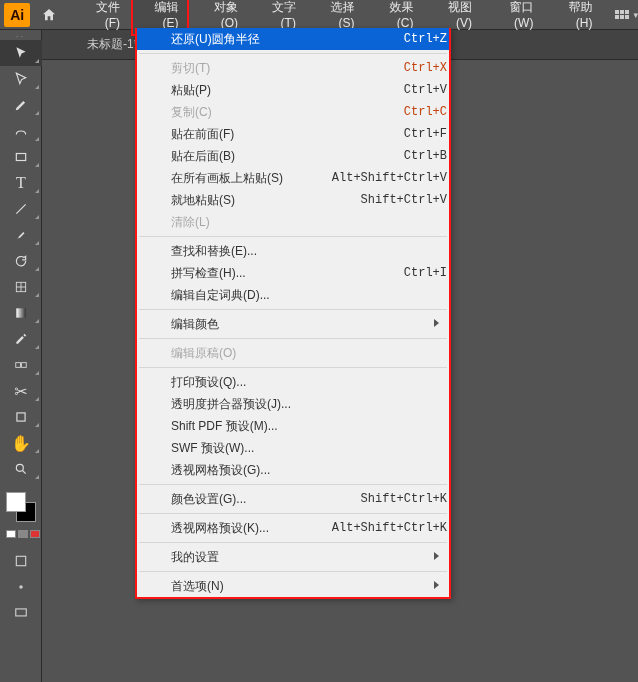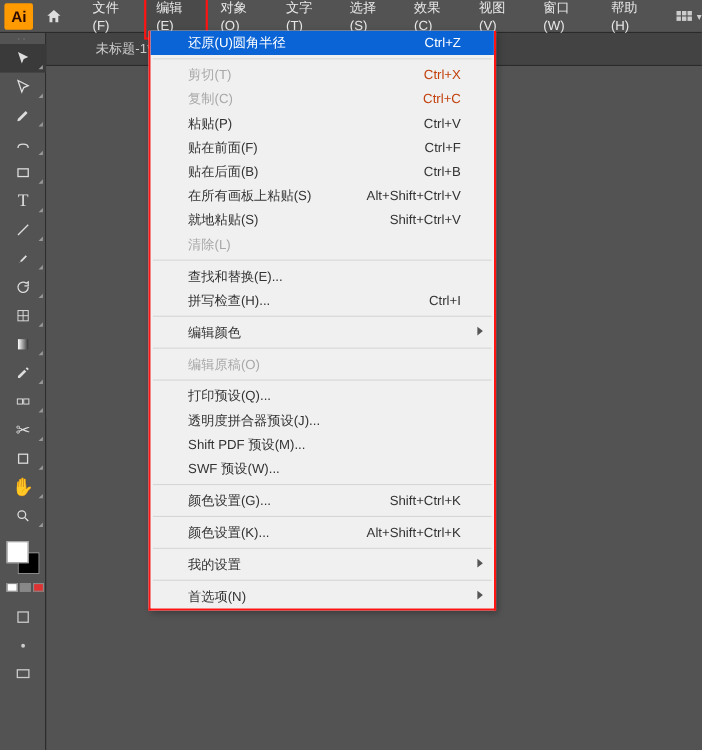--- a/index.html
+++ b/index.html
@@ -1,18 +1,18 @@
 <!DOCTYPE html>
 <html><head>
 <meta charset="utf-8">
 <style>
 * { margin: 0; padding: 0; box-sizing: border-box; font-family: "Microsoft YaHei", "SimSun", sans-serif; }
 body { background: #535353; width: 638px; height: 682px; overflow: hidden; position: relative; }
 
-.menubar { height: 30px; background: #535353; display: flex; align-items: center; padding-left: 4px; border-bottom: 1px solid #2a2a2a; }
+.menubar { height: 30px; background: #535353; display: flex; align-items: center; padding-left: 4px; border-bottom: 1px solid #2a2a2a; text-align: right; }
 .app-logo { width: 28px; height: 24px; background: #ff9a00; color: #2d0a00; font-weight: bold; font-size: 14px; display: flex; align-items: center; justify-content: center; border-radius: 2px; margin-right: 8px; }
 .home-icon { width: 22px; height: 22px; margin-right: 14px; color: #ddd; display: flex; align-items: center; justify-content: center; }
 .home-icon svg { fill: #ddd; }
 .menu-items { display: flex; align-items: center; }
 .menu-item { color: #e8e8e8; font-size: 12px; padding: 6px 11px; cursor: default; }
 .menu-item.active { background: #4a4a4a; }
 .highlighted-menu { border: 2px solid #ff1414; border-top: 2px solid #ff1414; padding: 4px 9px; }
 .icon-set-btn { margin-left: 12px; color: #ccc; display: flex; align-items: center; gap: 4px; }
 .grid-ic { display: inline-grid; grid-template-columns: repeat(3,4px); grid-template-rows: repeat(2,4px); gap: 1px; }
 .grid-ic span { background:#ccc; }
@@ -28,24 +28,24 @@
 .swatches { margin-top: 6px; width:42px; height:40px; position:relative; }
 .swatches .front { position:absolute; left:6px; top:4px; width:20px; height:20px; background:#fff; border:1px solid #999; }
 .swatches .back { position:absolute; left:16px; top:14px; width:20px; height:20px; background:#000; border:1px solid #999; }
 .mini-sw { display:flex; gap:2px; padding-left:6px; margin-top:2px; }
 .mini-sw span { width:10px; height:8px; border:1px solid #888; }
 .mini-sw .a{background:#fff;} .mini-sw .b{background:#888;} .mini-sw .c{background:#d33;}
 .bot-tools { margin-top: 10px; }
 
 .dropdown { position: absolute; left: 135px; top: 28px; width: 316px; background: #f0f0f0; border: 2px solid #ff1414; border-top: none; box-shadow: 2px 2px 6px rgba(0,0,0,.3); }
 .dropdown-inner { background: #f0f0f0; }
-.drow { display: flex; align-items: center; justify-content: space-between; height: 22px; padding: 0 30px 0 34px; font-size: 12px; color: #333; position: relative; }
+.drow { display: flex; align-items: center; justify-content: space-between; height: 22px; padding: 0 2px 0 34px; font-size: 12px; color: #333; position: relative; }
 .drow.hl { background: #0a64d6; color: #fff; }
 .drow.dis { color: #a8a8a8; }
-.drow .sc { color: inherit; font-size: 12px; }
+.drow .sc { color: inherit; font-size: 12px; font-family: Liberation Mono, monospace; }
 .drow.dis .sc { color: #c2410c; }
 .drow .arr { position: absolute; right: 10px; top: 6px; width: 0; height: 0; border-left: 5px solid #555; border-top: 4px solid transparent; border-bottom: 4px solid transparent; }
 .sep { height: 1px; background: #d6d6d6; margin: 3px 2px; }
 
 .canvas-edge { position:absolute; left:42px; top:60px; width:95px; height:320px; background:#535353; }
 .canvas-edge .paper { position:absolute; right:0; top:50px; bottom:0; width:1px; background:#000; }
 </style>
 </head>
 <body>
 
@@ -230,29 +230,29 @@
   <div class="dropdown-inner" id="dropdown-inner">
       <div class="drow hl">
         <span>还原(U)圆角半径</span>
         <span class="sc">Ctrl+Z</span>
       </div>
       <div class="sep"></div>
       <div class="drow dis">
         <span>剪切(T)</span>
         <span class="sc">Ctrl+X</span>
       </div>
+      <div class="drow">
+        <span>粘贴(P)</span>
+        <span class="sc">Ctrl+V</span>
+      </div>
       <div class="drow dis">
         <span>复制(C)</span>
         <span class="sc">Ctrl+C</span>
       </div>
       <div class="drow">
-        <span>粘贴(P)</span>
-        <span class="sc">Ctrl+V</span>
-      </div>
-      <div class="drow">
         <span>贴在前面(F)</span>
         <span class="sc">Ctrl+F</span>
       </div>
       <div class="drow">
         <span>贴在后面(B)</span>
         <span class="sc">Ctrl+B</span>
       </div>
       <div class="drow">
         <span>在所有画板上粘贴(S)</span>
         <span class="sc">Alt+Shift+Ctrl+V</span>
@@ -265,20 +265,23 @@
         <span>清除(L)</span>
       </div>
       <div class="sep"></div>
       <div class="drow">
         <span>查找和替换(E)...</span>
       </div>
       <div class="drow">
         <span>拼写检查(H)...</span>
         <span class="sc">Ctrl+I</span>
       </div>
+      <div class="drow">
+        <span>编辑自定词典(D)...</span>
+      </div>
       <div class="sep"></div>
       <div class="drow">
         <span>编辑颜色</span>
         <span class="arr"></span>
       </div>
       <div class="sep"></div>
       <div class="drow dis">
         <span>编辑原稿(O)</span>
       </div>
       <div class="sep"></div>
@@ -287,28 +290,31 @@
       </div>
       <div class="drow">
         <span>透明度拼合器预设(J)...</span>
       </div>
       <div class="drow">
         <span>Shift PDF 预设(M)...</span>
       </div>
       <div class="drow">
         <span>SWF 预设(W)...</span>
       </div>
+      <div class="drow">
+        <span>透视网格预设(G)...</span>
+      </div>
       <div class="sep"></div>
       <div class="drow">
         <span>颜色设置(G)...</span>
         <span class="sc">Shift+Ctrl+K</span>
       </div>
       <div class="sep"></div>
       <div class="drow">
-        <span>颜色设置(K)...</span>
+        <span>透视网格预设(K)...</span>
         <span class="sc">Alt+Shift+Ctrl+K</span>
       </div>
       <div class="sep"></div>
       <div class="drow">
         <span>我的设置</span>
         <span class="arr"></span>
       </div>
       <div class="sep"></div>
       <div class="drow">
         <span>首选项(N)</span>

